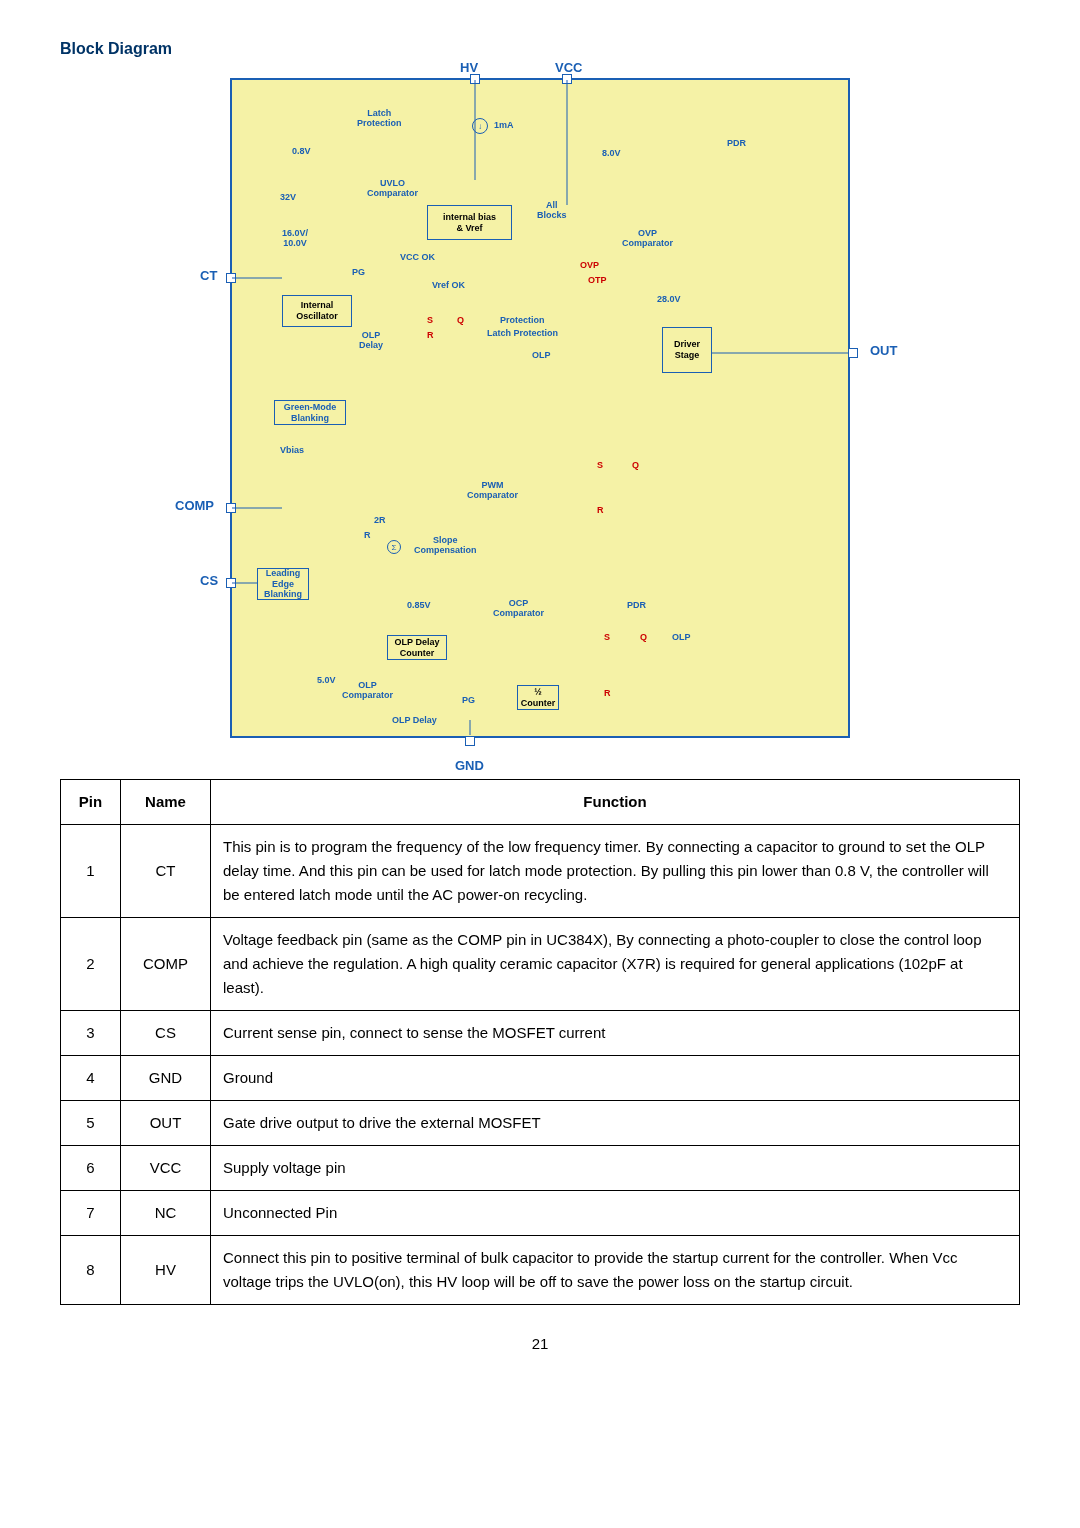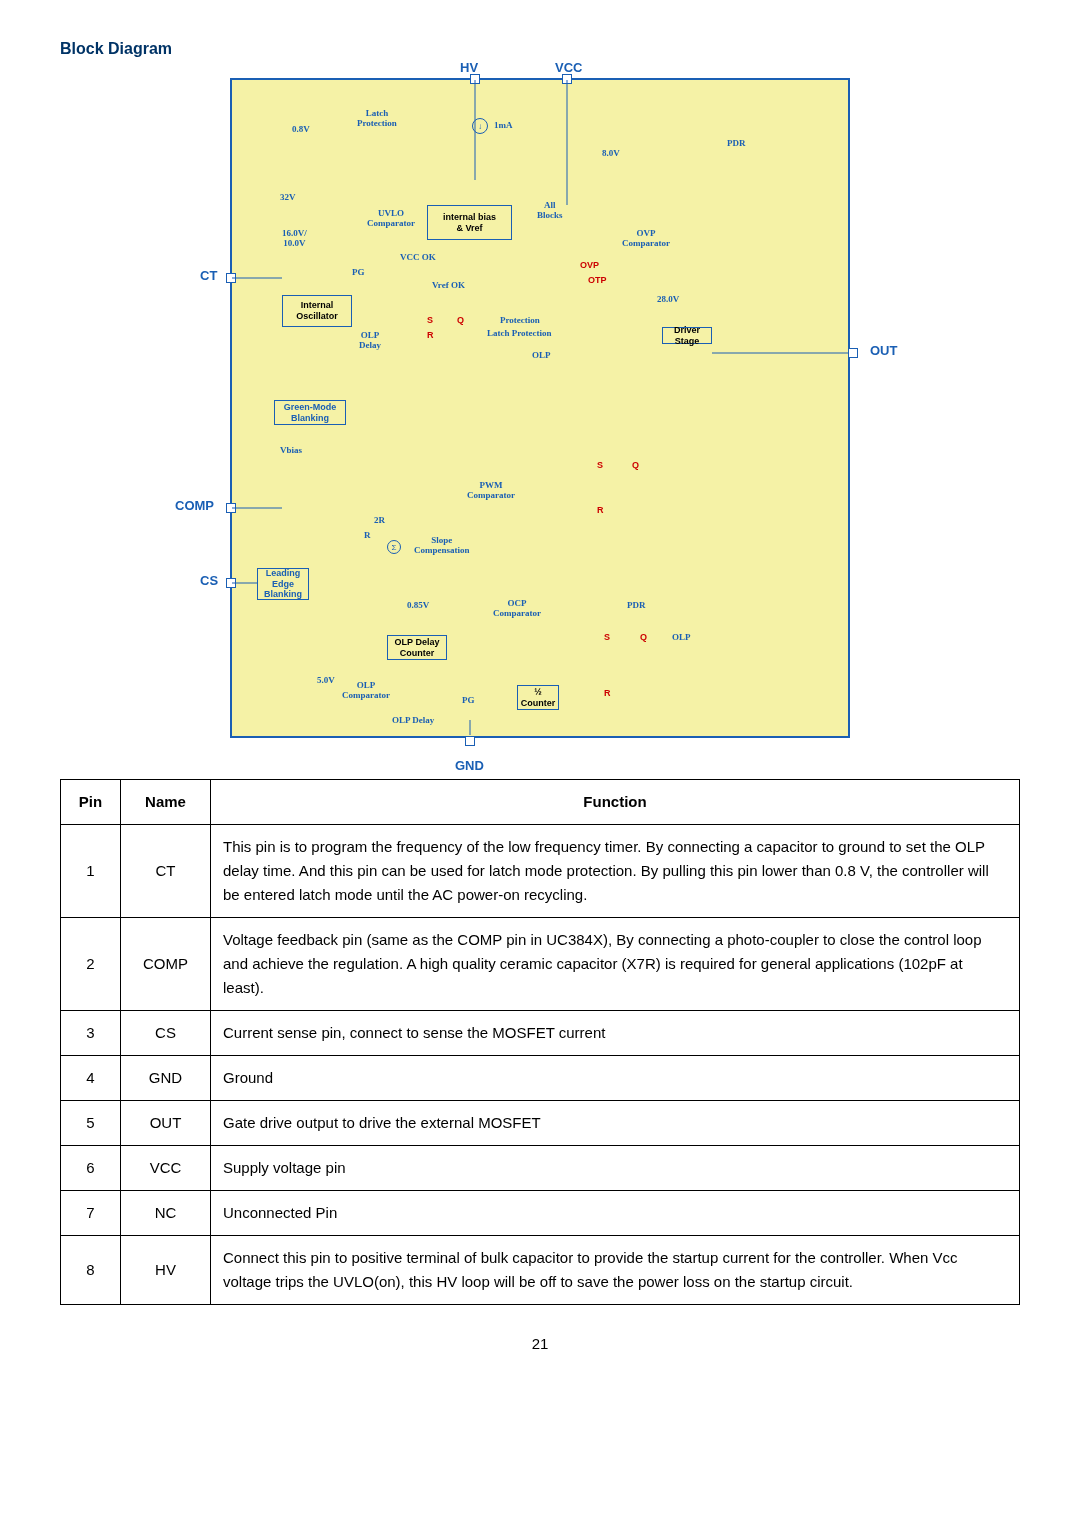--- a/index.html
+++ b/index.html
@@ -2,21 +2,21 @@
 <html><head>
 <meta charset="utf-8">
 <style>
 * { box-sizing: border-box; margin: 0; padding: 0; }
 body { font-family: Arial, sans-serif; background: #fff; padding: 40px 60px; width: 1080px; }
 .title { color: #003366; font-size: 16px; font-weight: bold; margin-bottom: 20px; }
 .diagram-wrap { text-align: center; margin-bottom: 30px; }
 .diagram { display: inline-block; background: #f5f2a6; border: 2px solid #1a5fb4; width: 620px; height: 660px; position: relative; }
 .pin-label { position: absolute; color: #1a5fb4; font-weight: bold; font-size: 13px; }
 .pin-box { position: absolute; width: 10px; height: 10px; background: #fff; border: 1px solid #1a5fb4; }
-.int-label { position: absolute; color: #1a5fb4; font-size: 9px; font-weight: bold; font-family: Liberation Serif, serif; }
+.int-label { position: absolute; color: #1a5fb4; font-size: 9px; font-weight: bold; }
 .int-label-red { position: absolute; color: #c00; font-size: 9px; font-weight: bold; }
 .block { position: absolute; border: 1px solid #1a5fb4; background: #f5f2a6; font-size: 9px; font-weight: bold; color: #000; text-align: center; display: flex; align-items: center; justify-content: center; flex-direction: column; line-height: 1.2; }
 .circle { position: absolute; border: 1px solid #1a5fb4; border-radius: 50%; font-size: 8px; display: flex; align-items: center; justify-content: center; color: #1a5fb4; }
 table { border-collapse: collapse; width: 100%; margin-top: 37px; }
 th, td { border: 1px solid #000; padding: 10px 12px; font-size: 15px; line-height: 1.6; vertical-align: middle; }
 th { font-weight: bold; text-align: center; }
 td.pin-col { text-align: center; width: 60px; }
 td.name-col { text-align: center; width: 90px; }
 .page-num { text-align: center; margin-top: 30px; font-size: 15px; }
 </style>
@@ -42,30 +42,30 @@
       <div class="pin-box" style="left:330px; top:-6px;"></div>
       <div class="pin-box" style="left:-6px; top:193px;"></div>
       <div class="pin-box" style="left:-6px; top:423px;"></div>
       <div class="pin-box" style="left:-6px; top:498px;"></div>
       <div class="pin-box" style="left:616px; top:268px;"></div>
       <div class="pin-box" style="left:233px; top:656px;"></div>
 
       
       <div class="int-label" style="left:125px; top:28px; text-align:center; white-space:pre;">Latch
 Protection</div>
-      <div class="int-label" style="left:60px; top:44px;">0.8V</div>
+      <div class="int-label" style="left:60px; top:66px;">0.8V</div>
       <div class="circle" style="left:240px; top:38px; width:16px; height:16px;">↓</div>
       <div class="int-label" style="left:262px; top:40px;">1mA</div>
       <div class="int-label" style="left:370px; top:68px;">8.0V</div>
       <div class="int-label" style="left:495px; top:58px;">PDR</div>
 
       <div class="int-label" style="left:48px; top:112px;">32V</div>
       <div class="int-label" style="left:50px; top:148px; white-space:pre;">16.0V/
 10.0V</div>
-      <div class="int-label" style="left:135px; top:128px; white-space:pre;">UVLO
+      <div class="int-label" style="left:135px; top:98px; white-space:pre;">UVLO
 Comparator</div>
       <div class="block" style="left:195px; top:125px; width:85px; height:35px; white-space:pre;">internal bias
 &amp; Vref</div>
       <div class="int-label" style="left:305px; top:120px; white-space:pre;">All
 Blocks</div>
       <div class="int-label" style="left:390px; top:148px; white-space:pre;">OVP
 Comparator</div>
       <div class="int-label" style="left:168px; top:172px;">VCC OK</div>
       <div class="int-label-red" style="left:348px; top:180px;">OVP</div>
       <div class="int-label-red" style="left:348px; top:195px;margin-left:8px;">OTP</div>
@@ -76,21 +76,21 @@
       <div class="block" style="left:50px; top:215px; width:70px; height:32px; white-space:pre;">Internal
 Oscillator</div>
       <div class="int-label" style="left:127px; top:250px; white-space:pre;">OLP
 Delay</div>
       <div class="int-label-red" style="left:195px; top:235px;">S</div>
       <div class="int-label-red" style="left:225px; top:235px;">Q</div>
       <div class="int-label-red" style="left:195px; top:250px;">R</div>
       <div class="int-label" style="left:268px; top:235px;">Protection</div>
       <div class="int-label" style="left:255px; top:248px;">Latch Protection</div>
       <div class="int-label" style="left:300px; top:270px;">OLP</div>
-      <div class="block" style="left:430px; top:247px; width:50px; height:17px; white-space:pre;">Driver
+      <div class="block" style="left:430px; top:247px; width:50px; height:46px; white-space:pre;">Driver
 Stage</div>
 
       <div class="block" style="left:42px; top:320px; width:72px; height:25px; white-space:pre; color:#1a5fb4;">Green-Mode
 Blanking</div>
       <div class="int-label" style="left:48px; top:365px;">Vbias</div>
 
       <div class="int-label" style="left:235px; top:400px; white-space:pre;">PWM
 Comparator</div>
       <div class="int-label-red" style="left:365px; top:380px;">S</div>
       <div class="int-label-red" style="left:400px; top:380px;">Q</div>

